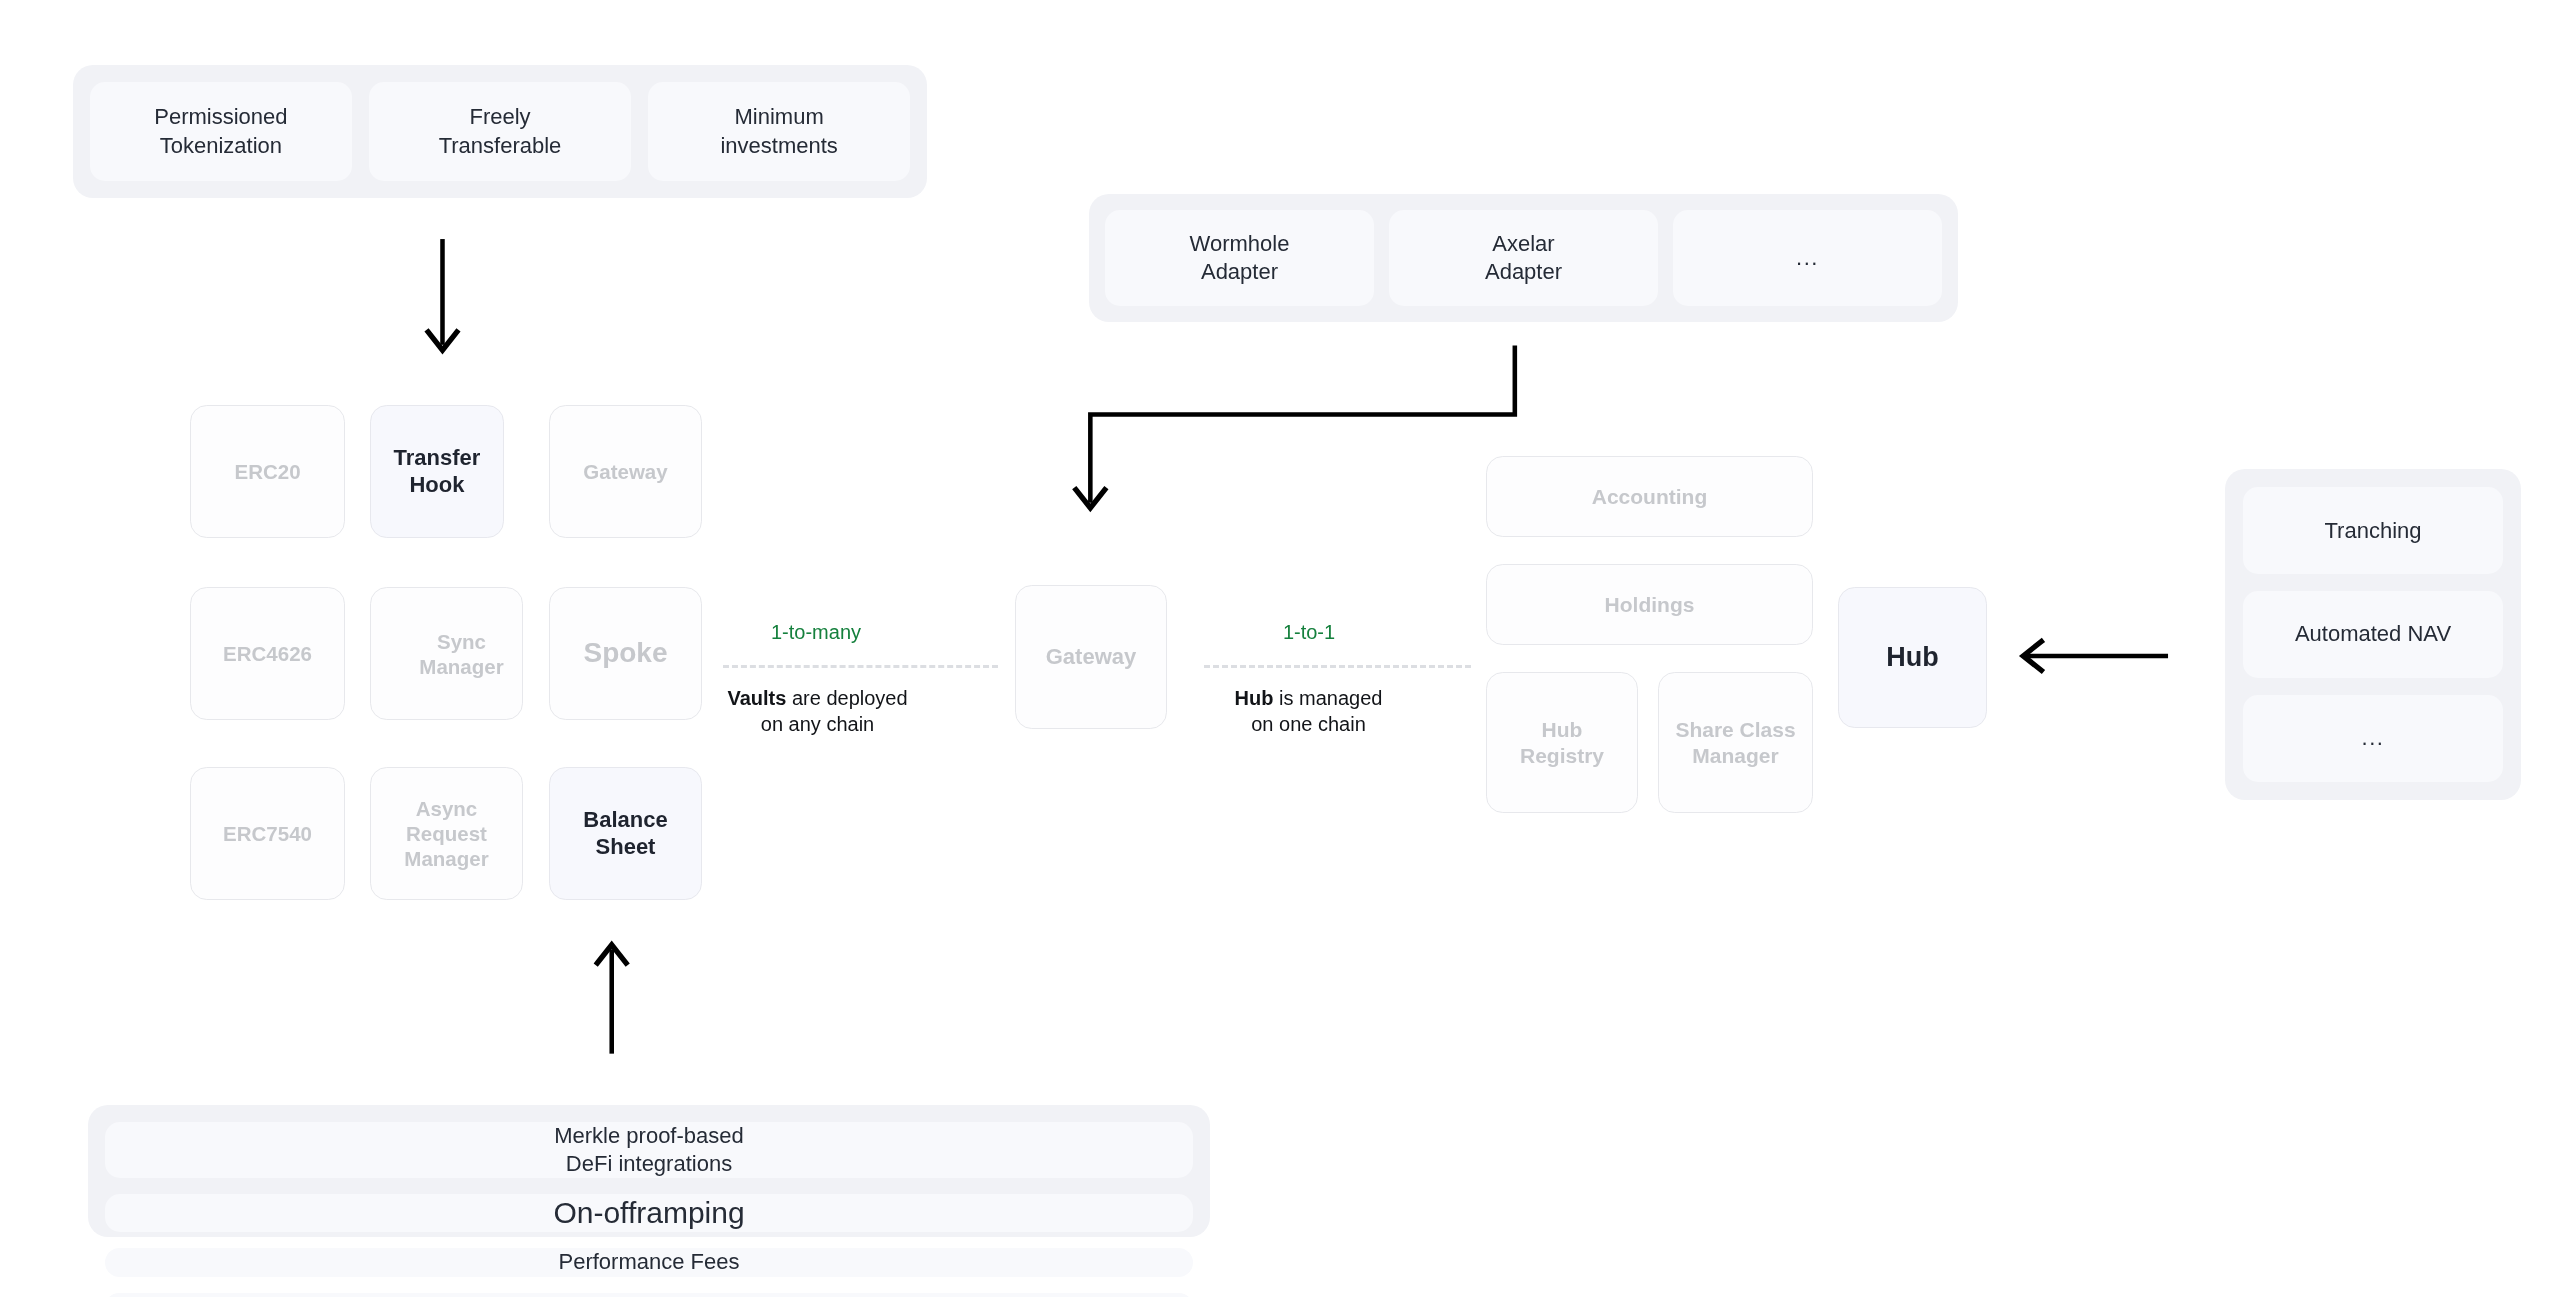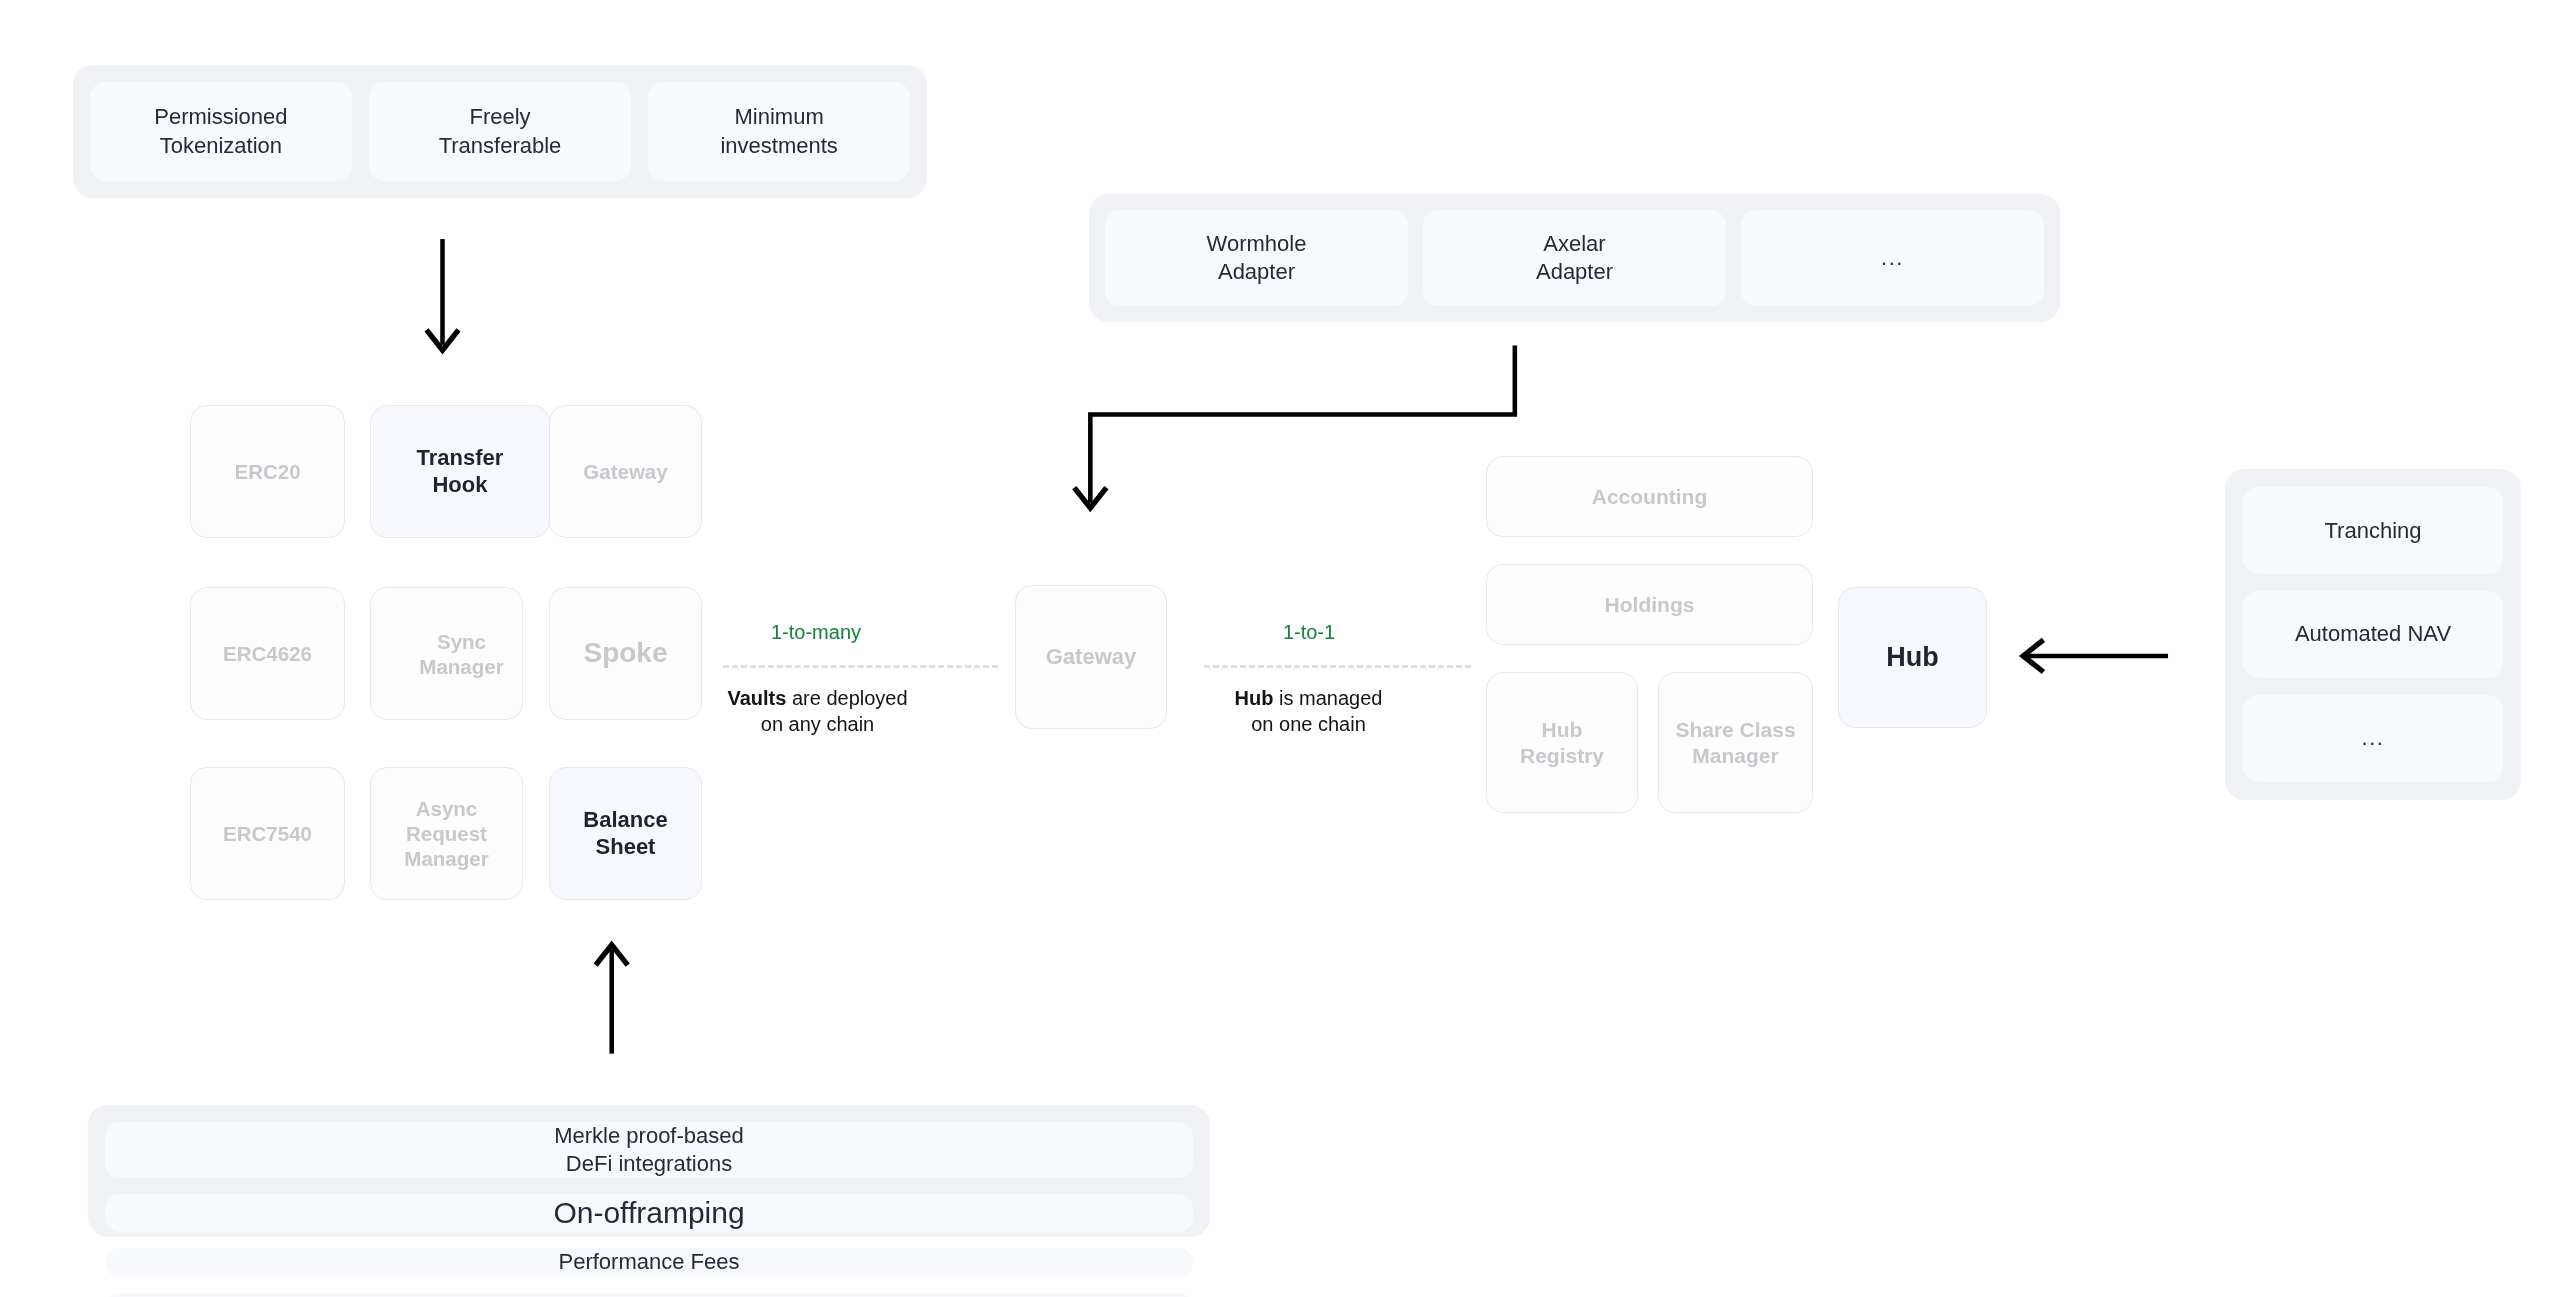--- a/index.html
+++ b/index.html
@@ -104,35 +104,35 @@
 Transferable</div>
     <div class="chip" style="flex: 1 1 0%; font-size: 22px; white-space: pre-line;">Minimum
 investments</div>
   </div>
 
   <svg class="conn" style="left:410px; top:235px; width:68px; height:129px;" viewBox="0 0 90 170">
     <path d="M 43 5 L 43 145" stroke="#000" stroke-width="6" fill="none"></path>
     <path d="M 24 128 L 43 152 L 62 128" stroke="#000" stroke-width="7" fill="none" stroke-linecap="square" stroke-linejoin="miter"></path>
   </svg>
 
-  <div class="group row" style="left:1089px; top:194px; width:971px; height:128px; padding:16px; gap:15px;">
+  <div class="group row" style="left:1089px; top:194px; width:869px; height:128px; padding:16px; gap:15px;">
     <div class="chip" style="flex: 1 1 0%; font-size: 22px; white-space: pre-line;">Wormhole
 Adapter</div>
     <div class="chip" style="flex: 1 1 0%; font-size: 22px; white-space: pre-line;">Axelar
 Adapter</div>
     <div class="chip" style="flex:1; font-size:22px; letter-spacing:1.5px;">...</div>
   </div>
 
   <svg class="conn" style="left:1063px; top:334px; width:486px; height:190px;" viewBox="0 0 640 250">
     <path d="M 595 15 L 595 106 L 36 106 L 36 222" stroke="#000" stroke-width="6" fill="none"></path>
     <path d="M 17 205 L 36 229 L 55 205" stroke="#000" stroke-width="7" fill="none" stroke-linecap="square" stroke-linejoin="miter"></path>
   </svg>
 
   <div class="card ghost" style="left:190px; top:405px; width:155px; height:133px; font-size:20.5px;">ERC20</div>
-  <div class="card highlight" style="left:370px; top:405px; width:180px; height:133px; font-size:22px; white-space:pre-line;">Transfer
+  <div class="card highlight" style="left:370px; top:405px; width:134px; height:133px; font-size:22px; white-space:pre-line;">Transfer
 Hook</div>
   <div class="card ghost" style="left:549px; top:405px; width:153px; height:133px; font-size:20.5px;">Gateway</div>
 
   <div class="card ghost" style="left:190px; top:587px; width:155px; height:133px; font-size:20.5px;">ERC4626</div>
   <div class="card ghost" style="left:370px; top:587px; width:153px; height:133px; font-size:20.5px; white-space:pre-line;padding-left:30px;">Sync
 Manager</div>
   <div class="card ghost" style="left:549px; top:587px; width:153px; height:133px; font-size:28px;">Spoke</div>
 
   <div class="card ghost" style="left:190px; top:767px; width:155px; height:133px; font-size:20.5px;">ERC7540</div>
   <div class="card ghost" style="left:370px; top:767px; width:153px; height:133px; font-size:20.5px; white-space:pre-line;">Async

